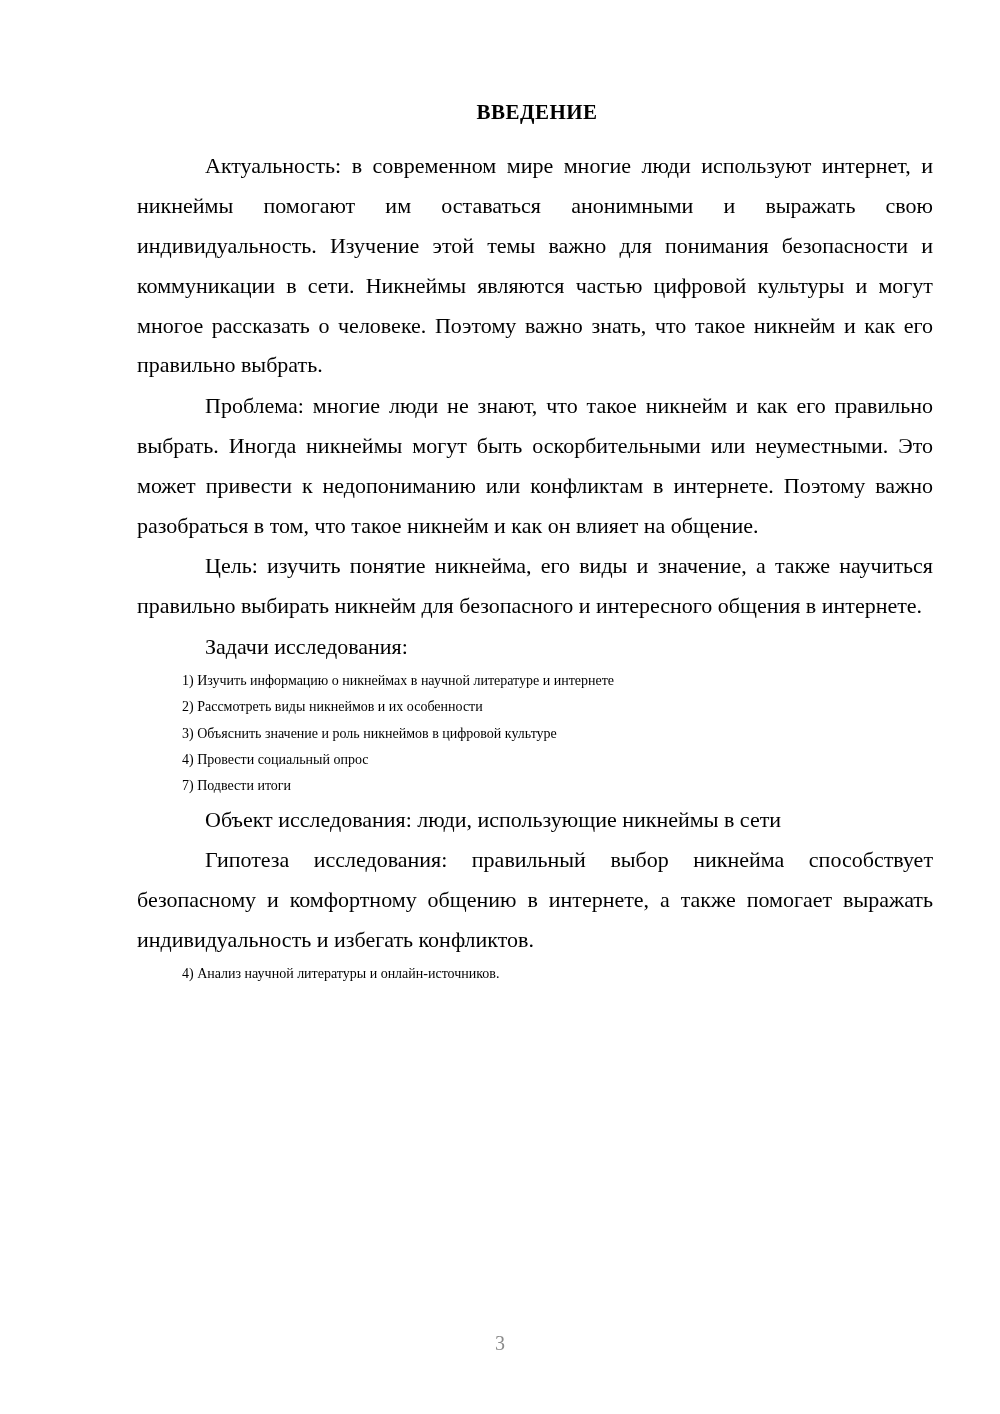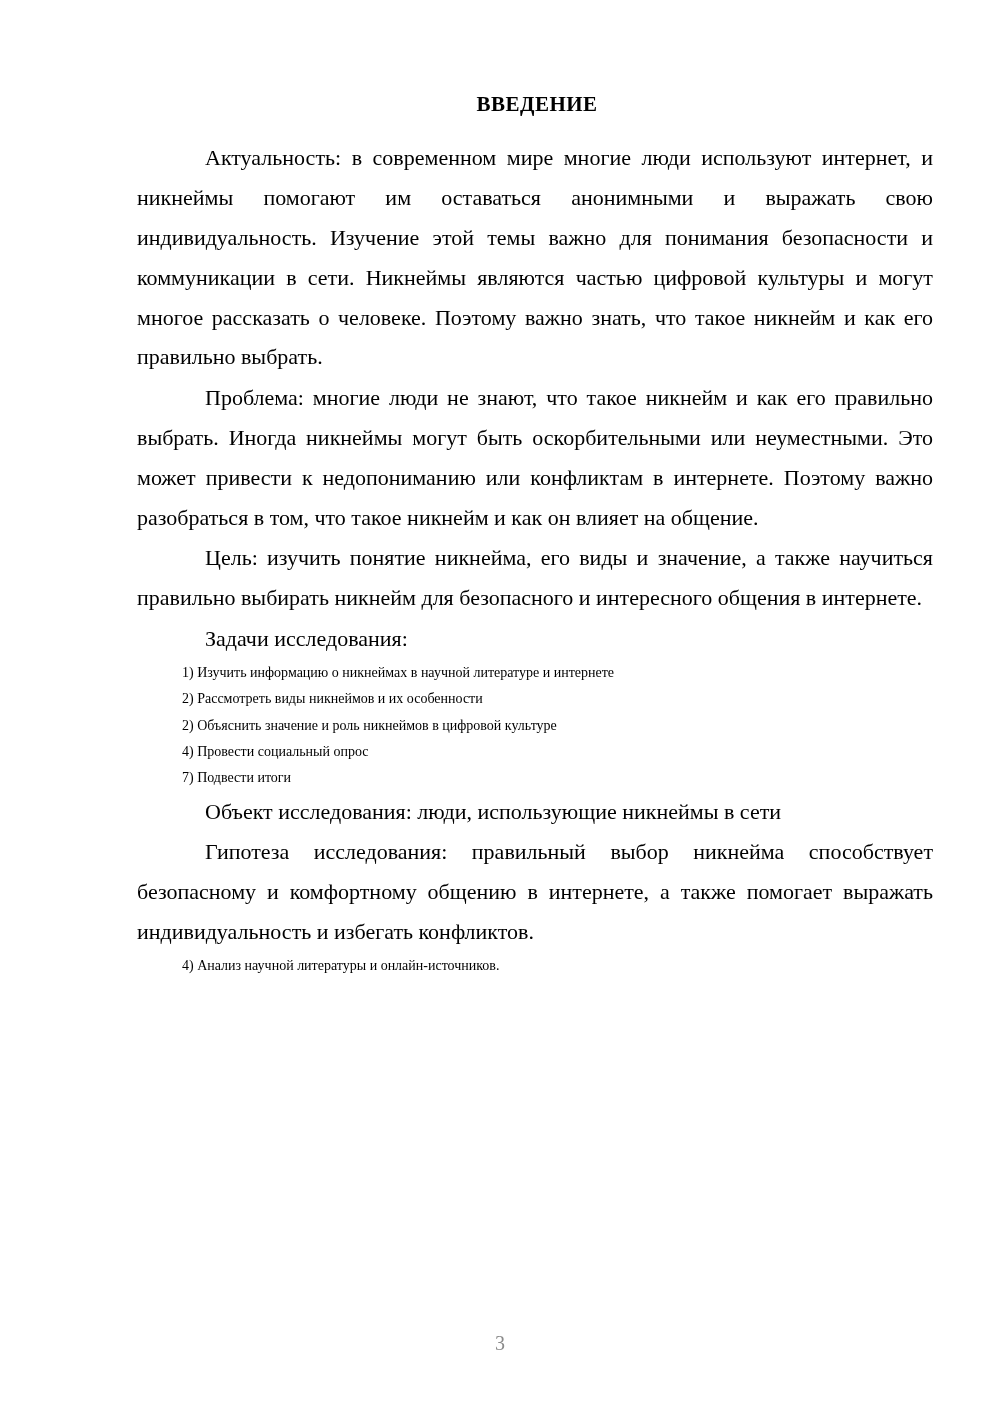--- a/index.html
+++ b/index.html
@@ -15,21 +15,21 @@
     margin: 0 auto;
     background: #ffffff;
     box-sizing: border-box;
     overflow: hidden;
     font-family: "Liberation Serif", "DejaVu Serif", serif;
     color: #000000;
   }
   .content {
     position: absolute;
     left: 137px;
-    top: 90px;
+    top: 98px;
     width: 800px;
   }
   .doc-title {
     font-size: 21px;
     font-weight: bold;
     text-align: center;
     letter-spacing: 0.5px;
     line-height: 1.35;
     margin: 0 0 20px 0;
   }
@@ -75,21 +75,21 @@
     <p class="para">Проблема: многие люди не знают, что такое никнейм и как его правильно выбрать. Иногда никнеймы могут быть оскорбительными или неуместными. Это может привести к недопониманию или конфликтам в интернете. Поэтому важно разобраться в том, что такое никнейм и как он влияет на общение.</p>
 
     <p class="para">Цель: изучить понятие никнейма, его виды и значение, а также научиться правильно выбирать никнейм для безопасного и интересного общения в интернете.</p>
 
     <p class="para">Задачи исследования:</p>
 
     <p class="list-item">1) Изучить информацию о никнеймах в научной литературе и интернете</p>
 
     <p class="list-item">2) Рассмотреть виды никнеймов и их особенности</p>
 
-    <p class="list-item">2) Объяснить значение и роль никнеймов в цифровой культуре</p>
+    <p class="list-item">3) Объяснить значение и роль никнеймов в цифровой культуре</p>
 
     <p class="list-item">4) Провести социальный опрос</p>
 
     <p class="list-item">7) Подвести итоги</p>
 
     <p class="para">Объект исследования: люди, использующие никнеймы в сети</p>
 
 
     <p class="para">Гипотеза исследования: правильный выбор никнейма способствует безопасному и комфортному общению в интернете, а также помогает выражать индивидуальность и избегать конфликтов.</p>
 

